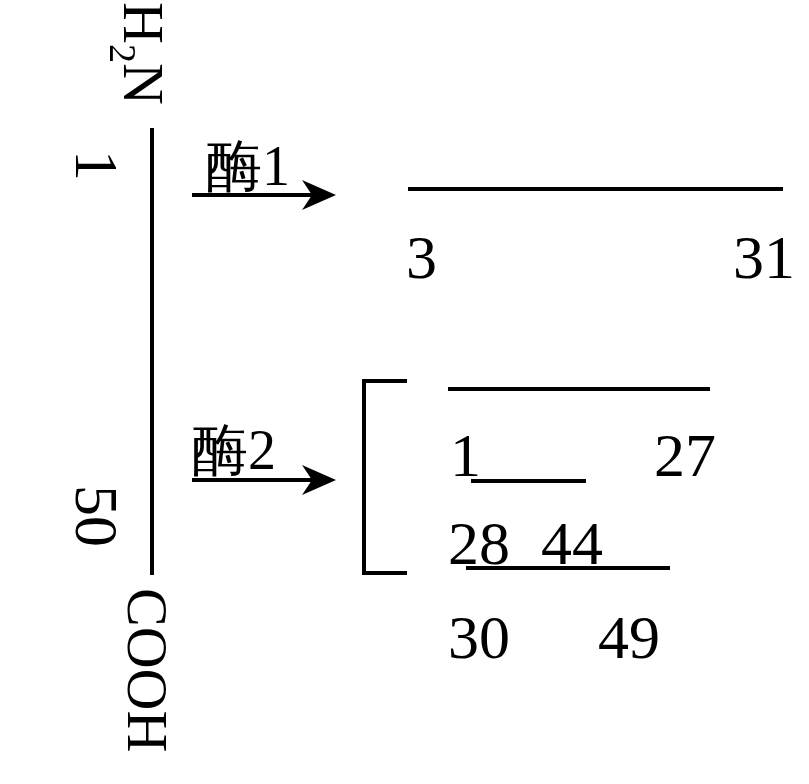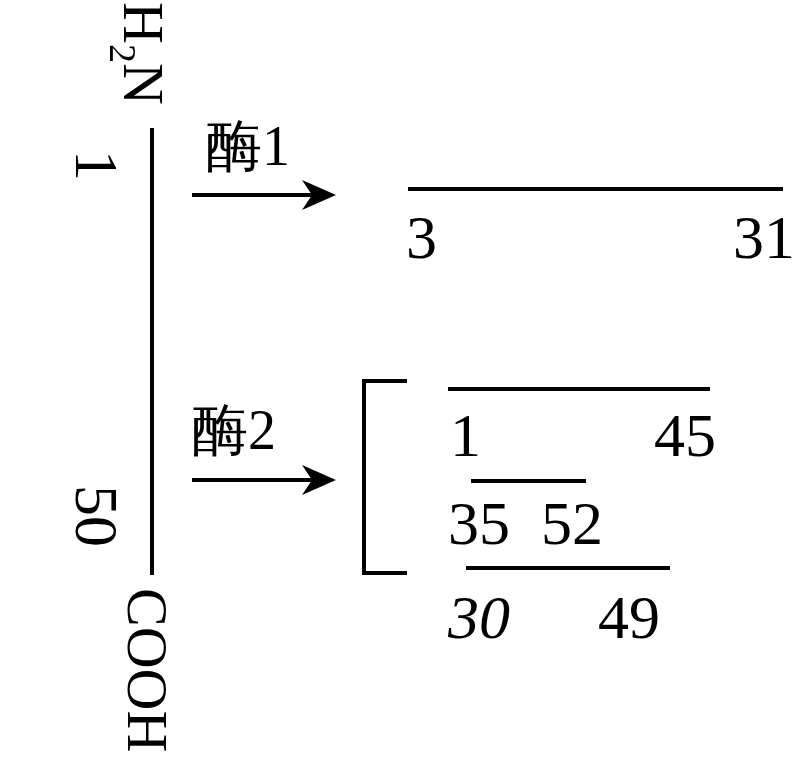--- a/index.html
+++ b/index.html
@@ -1,18 +1,18 @@
 <!DOCTYPE html>
 <html><head>
 <meta charset="utf-8">
 <style>
   html, body { margin:0; padding:0; background:#ffffff; }
   body { width:809px; height:784px; position:relative; overflow:hidden;
          font-family:"Liberation Serif","DejaVu Serif",serif; color:#000; }
-  .abs { position:absolute; }
+  .abs { position:absolute;margin-top:20px; }
   .num { font-size:62px; line-height:1; white-space:nowrap; }
   .rot { position:absolute; transform-origin:0 0; transform:rotate(90deg);
          white-space:nowrap; line-height:1; }
   svg.lines { position:absolute; left:0; top:0; }
   .enz { font-size:56px; line-height:1; white-space:nowrap; }
 </style>
 </head>
 <body>
 
 <svg class="lines" width="809" height="784">
@@ -48,17 +48,17 @@
 
 <div class="rot" style="left:176px; top:588px; font-size:58px;">COOH</div>
 
 <div class="abs enz" style="left:206px; top:118px;">酶1</div>
 <div class="abs enz" style="left:192px; top:402px;">酶2</div>
 
 <div class="abs num" style="left:406px; top:206px;">3</div>
 <div class="abs num" style="left:733px; top:206px;">31</div>
 
 <div class="abs num" style="left:450px; top:404px;">1</div>
-<div class="abs num" style="left:654px; top:404px;">45</div>
-<div class="abs num" style="left:448px; top:492px;">35</div>
-<div class="abs num" style="left:541px; top:492px;">52</div>
-<div class="abs num" style="left:448px; top:586px;font-style:italic;">30</div>
+<div class="abs num" style="left:654px; top:404px;">27</div>
+<div class="abs num" style="left:448px; top:492px;">28</div>
+<div class="abs num" style="left:541px; top:492px;">44</div>
+<div class="abs num" style="left:448px; top:586px;">30</div>
 <div class="abs num" style="left:598px; top:586px;">49</div>
 
 </body></html>

